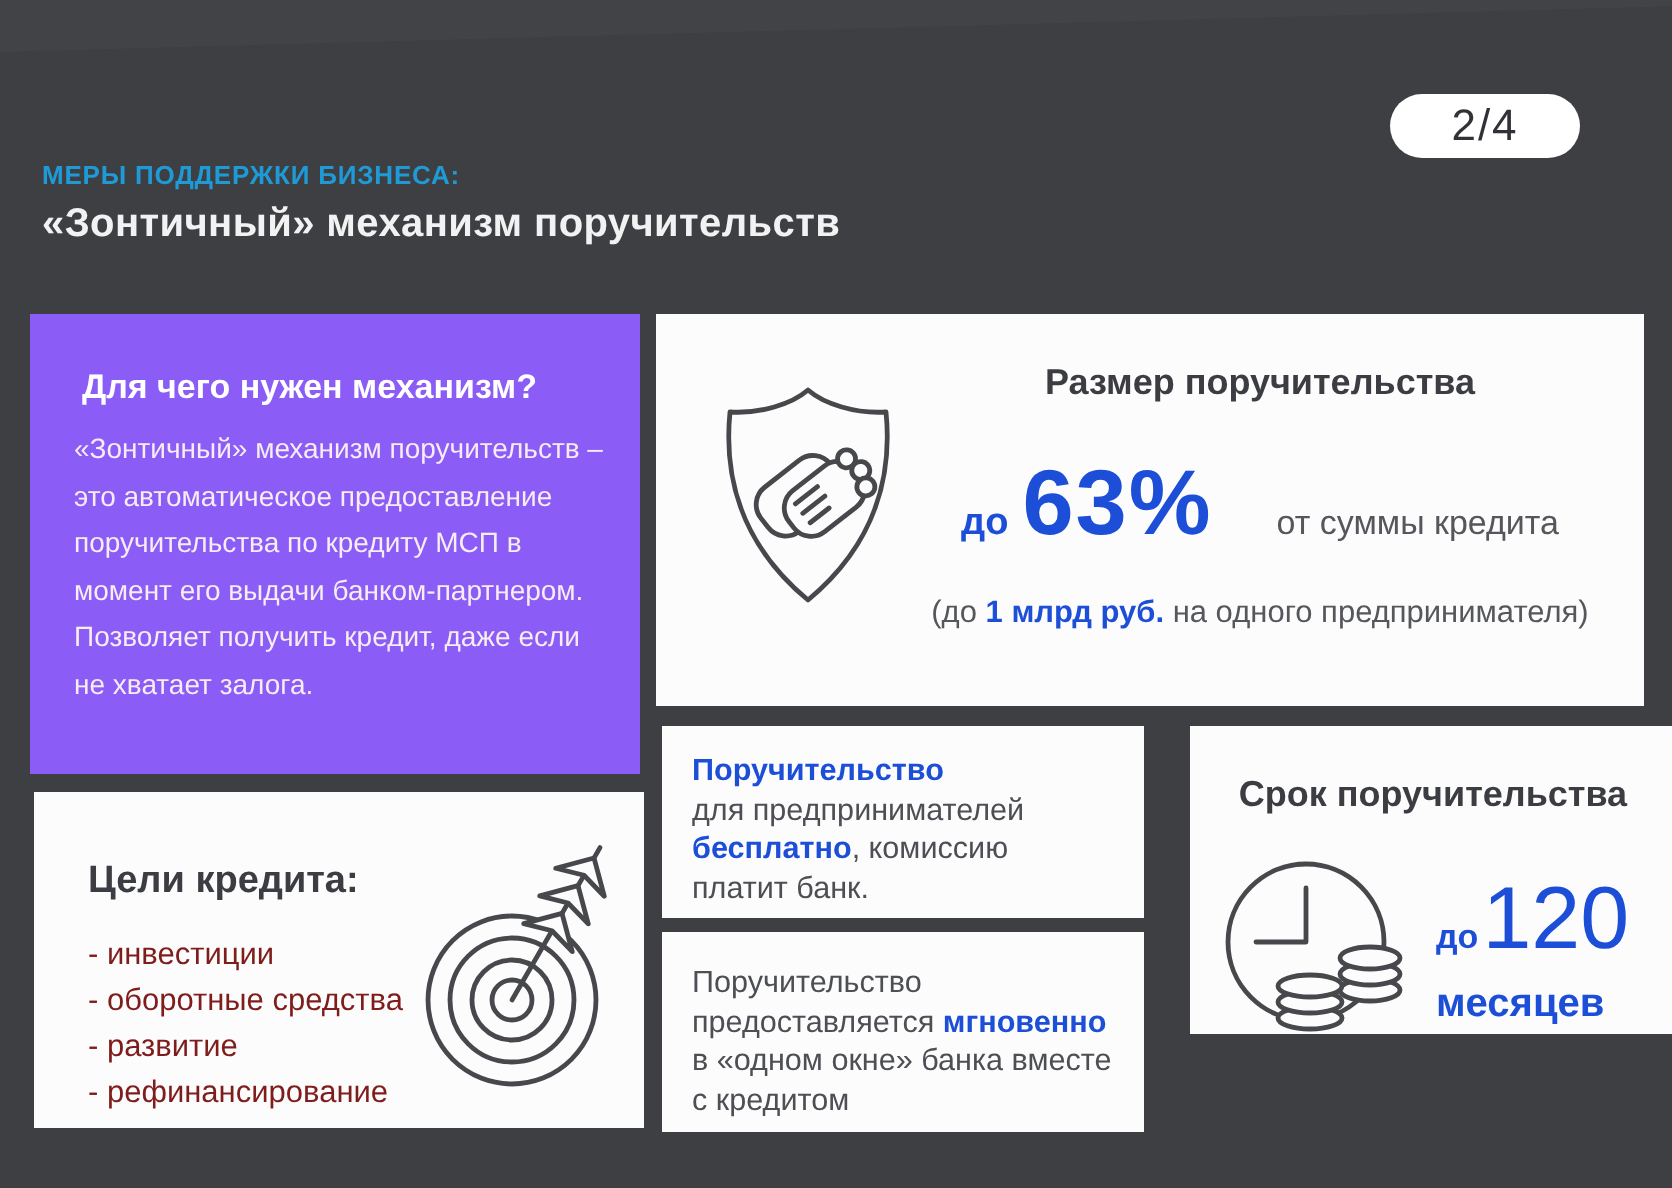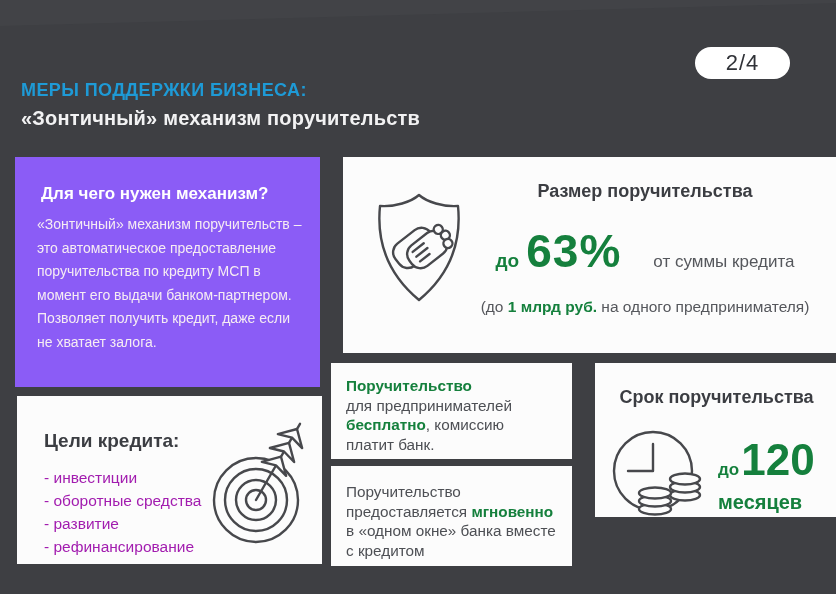--- a/index.html
+++ b/index.html
@@ -14,44 +14,44 @@
     clip-path:polygon(0 0,100% 0,100% 12%,0 100%);
   }
   .badge{
     position:absolute;left:695px;top:47px;width:95px;height:32px;
     background:#FFFFFF;border-radius:17px;
     display:flex;align-items:center;justify-content:center;
     color:#303237;font-size:22px;font-weight:400;letter-spacing:1px;
   }
   .header{position:absolute;left:21px;top:80px;}
   .header-title{
-    color:#1E9AD6;font-size:18px;font-weight:700;letter-spacing:.4px;
+    color:#1E9AD6;font-size:13px;font-weight:700;letter-spacing:.4px;
     margin-bottom:6px;
   }
   .header-subtitle{color:#F2F2F3;font-size:20px;font-weight:700;letter-spacing:.2px;}
   .card{position:absolute;background:#FCFCFC;}
-  .accent{color:#15803d;}
+  .accent{color:#1d4ed8;}
   .bold{font-weight:700;}
 
   
   .mech-card{
     left:15px;top:157px;width:305px;height:230px;background:#8b5cf6;
     box-sizing:border-box;padding:27px 20px 0 22px;color:#F6ECF3;
   }
   .mech-title{color:#FFFFFF;font-size:17px;font-weight:700;margin:0 0 9px 4px;}
   .mech-body{font-size:14px;line-height:23.5px;width:272px;}
 
   
   .goals-card{left:17px;top:396px;width:305px;height:168px;box-sizing:border-box;padding:34px 0 0 27px;}
   .goals-title{color:#3B3D42;font-size:19px;font-weight:700;margin-bottom:14px;}
-  .goals-list{list-style:none;margin:0;padding:0;color:#a21caf;font-size:15.5px;line-height:23px;}
+  .goals-list{list-style:none;margin:0;padding:0;color:#7f1d1d;font-size:15.5px;line-height:23px;}
   .goals-icon{position:absolute;left:193px;top:8px;}
 
   
-  .size-card{left:343px;top:157px;width:494px;height:196px;}
+  .size-card{left:328px;top:157px;width:494px;height:196px;}
   .shield-icon{position:absolute;left:28px;top:34px;}
   .size-content{position:absolute;left:118px;right:8px;top:24px;text-align:center;}
   .size-title{color:#3B3D42;font-size:18px;font-weight:700;}
   .size-row{display:flex;align-items:baseline;justify-content:center;margin-top:22px;}
   .size-prefix{font-size:19px;font-weight:700;margin-right:7px;}
   .size-value{font-size:46px;font-weight:700;letter-spacing:1px;}
   .size-suffix{color:#55575C;font-size:17px;margin-left:32px;}
   .size-note{color:#55575C;font-size:15.5px;margin-top:20px;}
 
   
@@ -60,21 +60,21 @@
   .instant-card{left:331px;top:466px;width:241px;height:100px;box-sizing:border-box;padding:16px 10px 0 15px;
     color:#4D4F54;font-size:15.3px;line-height:19.5px;}
 
   
   .term-card{left:595px;top:363px;width:243px;height:154px;}
   .term-title{color:#3B3D42;font-size:18px;font-weight:700;text-align:center;margin-top:24px;}
   .clock-icon{position:absolute;left:16px;top:64px;}
   .term-number{position:absolute;left:123px;top:72px;}
   .term-row{display:flex;align-items:baseline;}
   .term-prefix{font-size:17px;font-weight:700;margin-right:2px;}
-  .term-value{font-size:44px;font-weight:700;}
+  .term-value{font-size:44px;font-weight:400;}
   .term-unit{font-size:20px;font-weight:700;margin-top:6px;}
 </style>
 </head>
 <body>
 
 <div class="canvas">
   <div class="top-accent"></div>
 
   <div class="badge">
     <span>2/4</span>

